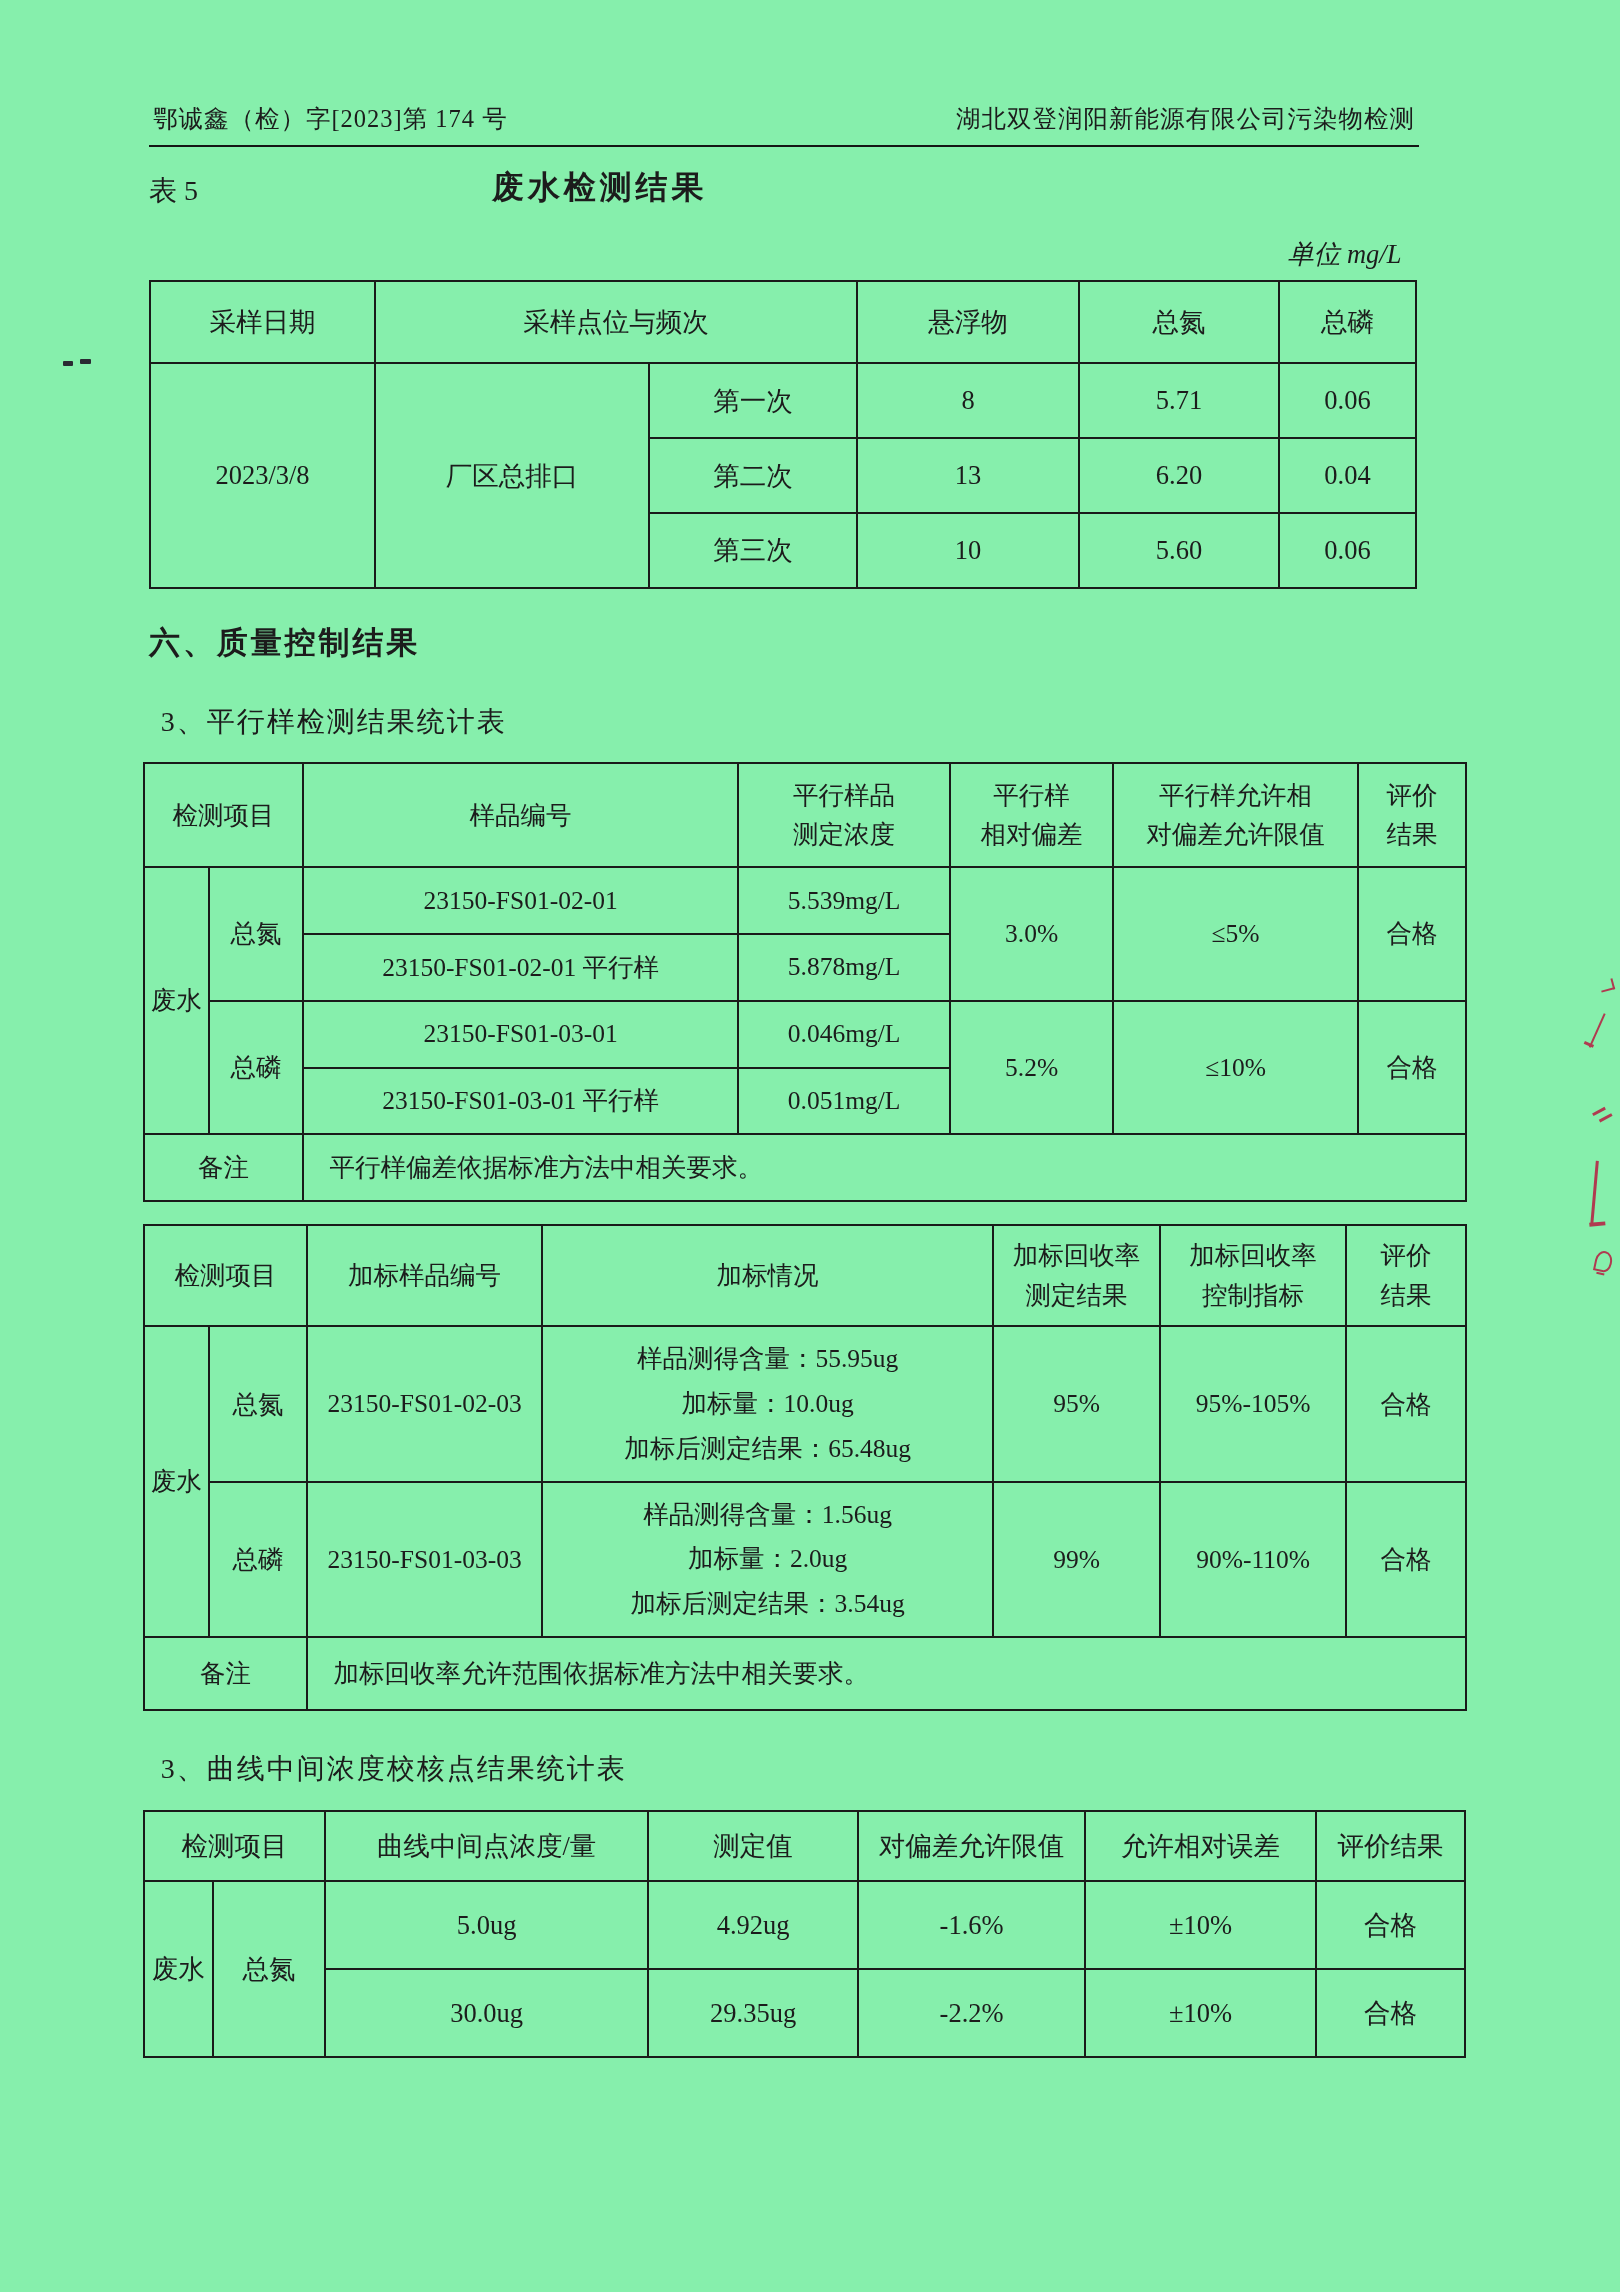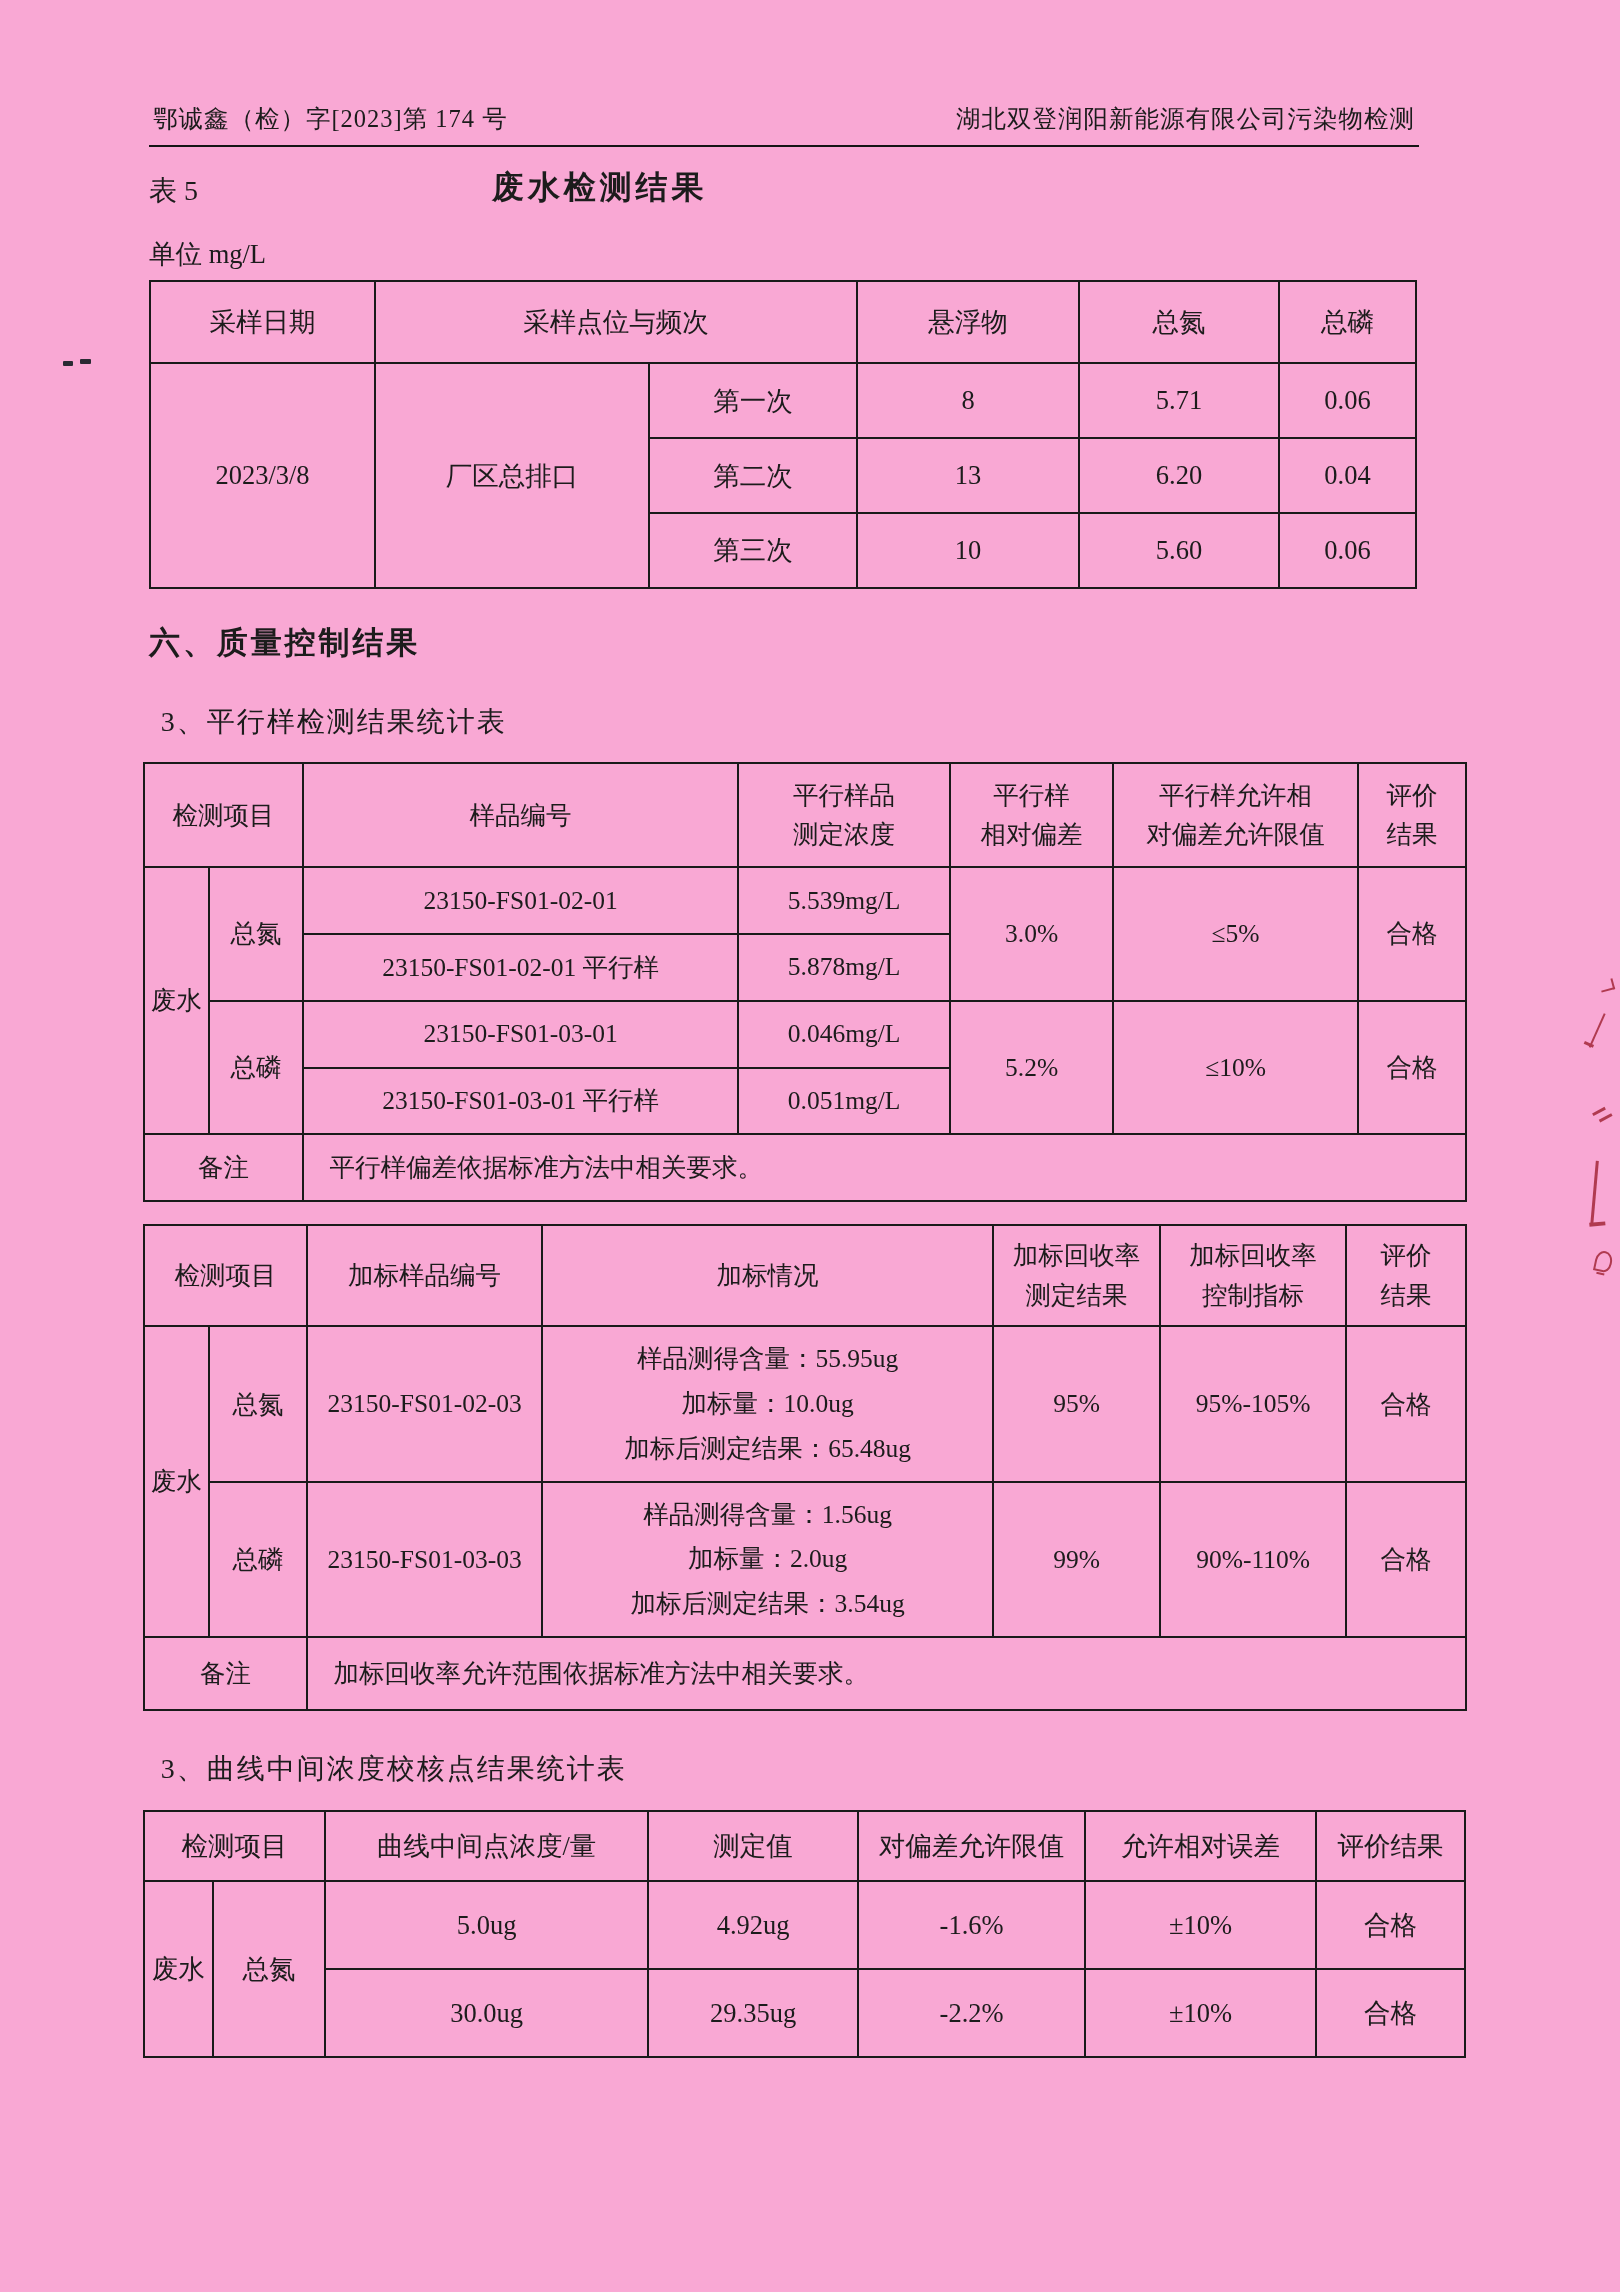--- a/index.html
+++ b/index.html
@@ -1,19 +1,19 @@
 <!DOCTYPE html>
 <html><head>
 <meta charset="utf-8">
 <style>
   html,body{margin:0;padding:0;background:#e9e9e9;}
   .page{
     position:relative;
     width:1620px;height:2293px;
-    background:#f9a8d4;
+    background:#86efac;
     font-family:"Liberation Serif","DejaVu Serif",serif;
     color:#1c1c1c;
     overflow:hidden;
     margin:0 auto;
   }
   .content{position:absolute;left:149px;top:102px;width:1270px;}
 
   
   .doc-header{
     display:flex;justify-content:space-between;align-items:flex-end;
@@ -21,21 +21,21 @@
     padding:0 3.9px 9.8px 3.9px;
   }
   .doc-header .hl{font-size:24.5px;letter-spacing:1px;}
   .doc-header .hr{font-size:24.5px;letter-spacing:1px;}
 
   
   .title-row{display:flex;align-items:flex-end;margin-top:19.6px;}
   .table-label{font-size:28px;}
   .doc-title{font-size:32px;font-weight:bold;letter-spacing:3.9px;margin-left:294px;}
 
-  .unit-note{text-align:left;font-size:26.5px;margin:25.5px 17.6px 7.8px 0;}
+  .unit-note{text-align:right;font-size:26.5px;margin:25.5px 17.6px 7.8px 0;font-style:italic;}
 
   
   table{border-collapse:collapse;table-layout:fixed;}
   table.doc-table{border:2.9px solid #141414;}
   .doc-table th,.doc-table td{
     border:2px solid #1a1a1a;
     text-align:center;vertical-align:middle;
     padding:3.9px 5.9px;
     font-weight:normal;
   }

